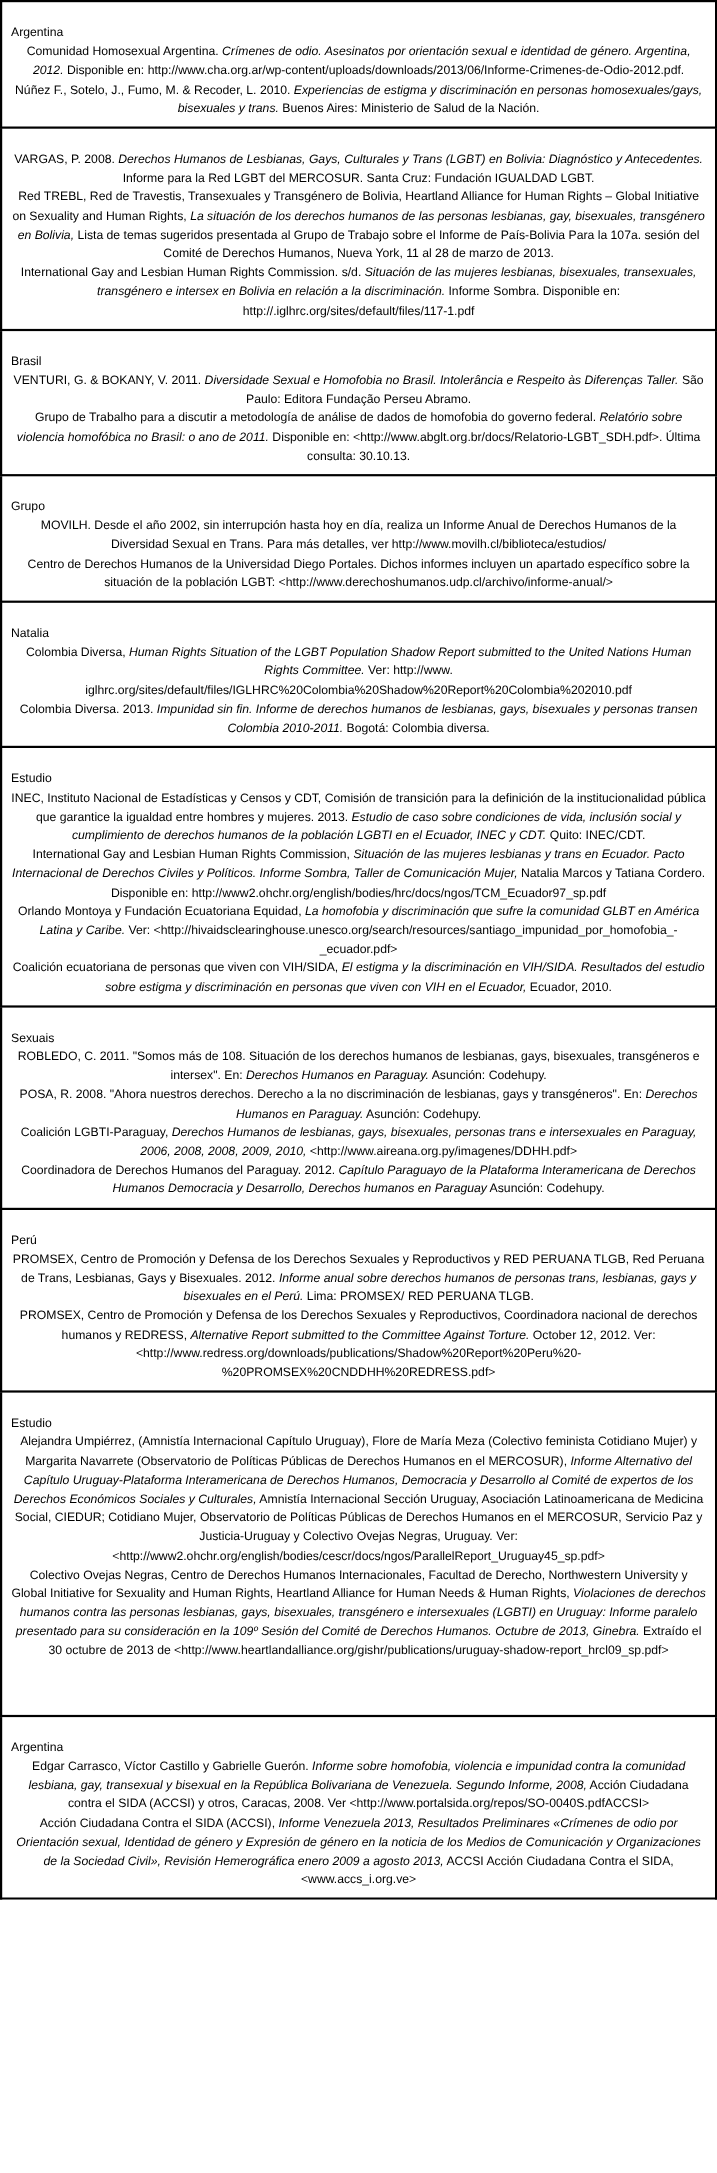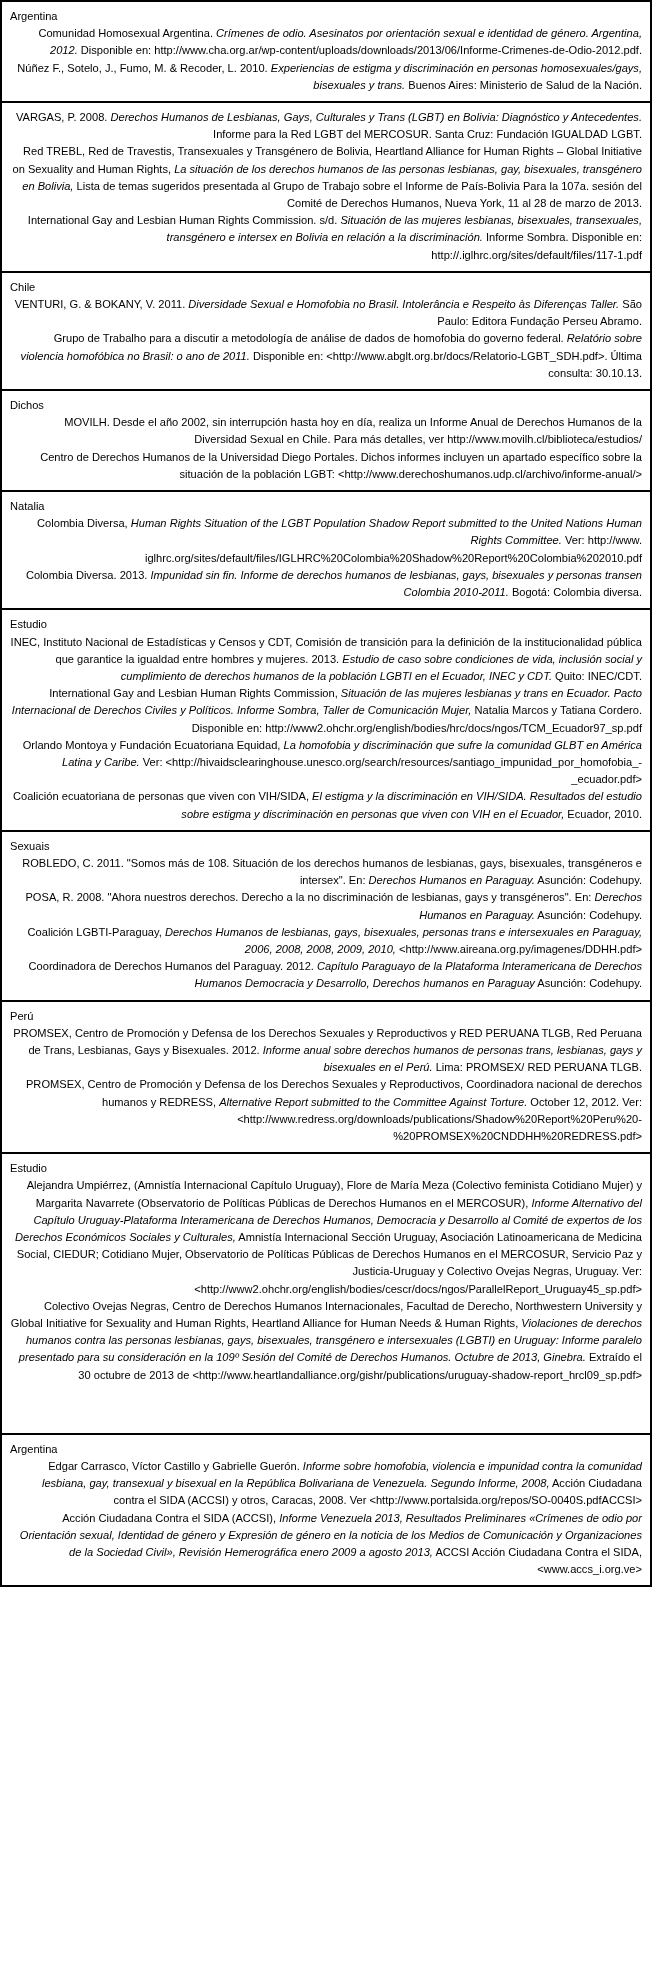--- a/index.html
+++ b/index.html
@@ -18,34 +18,34 @@
     background: #ffffff;
     padding: 0;
   }
   table.biblio {
     width: 652px;
     border-collapse: collapse;
     table-layout: fixed;
   }
   table.biblio td {
     border: 2px solid #000000;
-    padding: 6px 8px 7px 8px;
+    padding: 20px 8px 7px 8px;
     vertical-align: top;
   }
   .country {
     font-size: 11.1px;
     line-height: 17.2px;
     margin: 0 0 0 0;
     font-weight: normal;
   }
   .ref {
     font-size: 11.1px;
     line-height: 17.2px;
     margin: 0;
-    text-align: right;
+    text-align: center;
     word-wrap: break-word;
     overflow-wrap: break-word;
   }
   .ref i, .country i {
     font-style: italic;
   }
   .spacer-block {
     height: 42px;
   }
 </style>
@@ -64,29 +64,29 @@
         </tr>
         <tr>
           <td>
             <div class="ref">VARGAS, P. 2008. <i>Derechos Humanos de Lesbianas, Gays, Culturales y Trans (LGBT) en Bolivia: Diagnóstico y Antecedentes.</i> Informe para la Red LGBT del MERCOSUR. Santa Cruz: Fundación IGUALDAD LGBT.</div>
             <div class="ref">Red TREBL, Red de Travestis, Transexuales y Transgénero de Bolivia, Heartland Alliance for Human Rights – Global Initiative on Sexuality and Human Rights, <i>La situación de los derechos humanos de las personas lesbianas, gay, bisexuales, transgénero en Bolivia,</i> Lista de temas sugeridos presentada al Grupo de Trabajo sobre el Informe de País-Bolivia Para la 107a. sesión del Comité de Derechos Humanos, Nueva York, 11 al 28 de marzo de 2013.</div>
             <div class="ref">International Gay and Lesbian Human Rights Commission. s/d. <i>Situación de las mujeres lesbianas, bisexuales, transexuales, transgénero e intersex en Bolivia en relación a la discriminación.</i> Informe Sombra. Disponible en: http://.iglhrc.org/sites/default/files/117-1.pdf</div>
           </td>
         </tr>
         <tr>
           <td>
-            <div class="country">Chile</div>
+            <div class="country">Brasil</div>
             <div class="ref">VENTURI, G. &amp; BOKANY, V. 2011. <i>Diversidade Sexual e Homofobia no Brasil. Intolerância e Respeito às Diferenças Taller.</i> São Paulo: Editora Fundação Perseu Abramo.</div>
             <div class="ref">Grupo de Trabalho para a discutir a metodología de análise de dados de homofobia do governo federal. <i>Relatório sobre violencia homofóbica no Brasil: o ano de 2011.</i> Disponible en: &lt;http://www.abglt.org.br/docs/Relatorio-LGBT_SDH.pdf&gt;. Última consulta: 30.10.13.</div>
           </td>
         </tr>
         <tr>
           <td>
-            <div class="country">Dichos</div>
-            <div class="ref">MOVILH. Desde el año 2002, sin interrupción hasta hoy en día, realiza un Informe Anual de Derechos Humanos de la Diversidad Sexual en Chile. Para más detalles, ver http://www.movilh.cl/biblioteca/estudios/</div>
+            <div class="country">Grupo</div>
+            <div class="ref">MOVILH. Desde el año 2002, sin interrupción hasta hoy en día, realiza un Informe Anual de Derechos Humanos de la Diversidad Sexual en Trans. Para más detalles, ver http://www.movilh.cl/biblioteca/estudios/</div>
             <div class="ref">Centro de Derechos Humanos de la Universidad Diego Portales. Dichos informes incluyen un apartado específico sobre la situación de la población LGBT: &lt;http://www.derechoshumanos.udp.cl/archivo/informe-anual/&gt;</div>
           </td>
         </tr>
         <tr>
           <td>
             <div class="country">Natalia</div>
             <div class="ref">Colombia Diversa, <i>Human Rights Situation of the LGBT Population Shadow Report submitted to the United Nations Human Rights Committee.</i> Ver: http://www. iglhrc.org/sites/default/files/IGLHRC%20Colombia%20Shadow%20Report%20Colombia%202010.pdf</div>
             <div class="ref">Colombia Diversa. 2013. <i>Impunidad sin fin. Informe de derechos humanos de lesbianas, gays, bisexuales y personas transen Colombia 2010-2011.</i> Bogotá: Colombia diversa.</div>
           </td>
         </tr>

